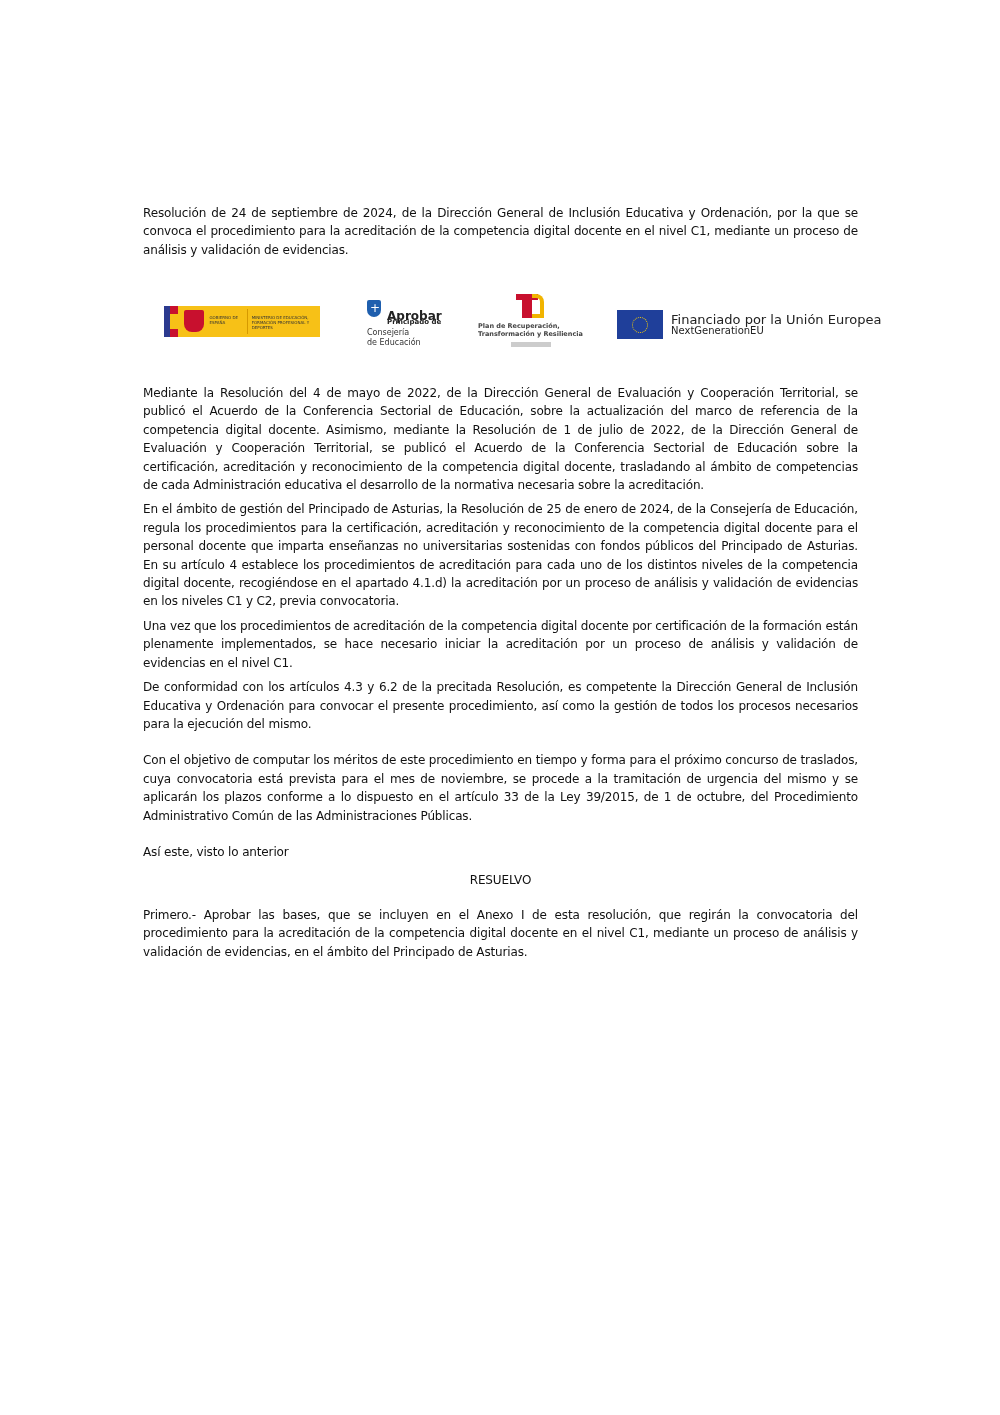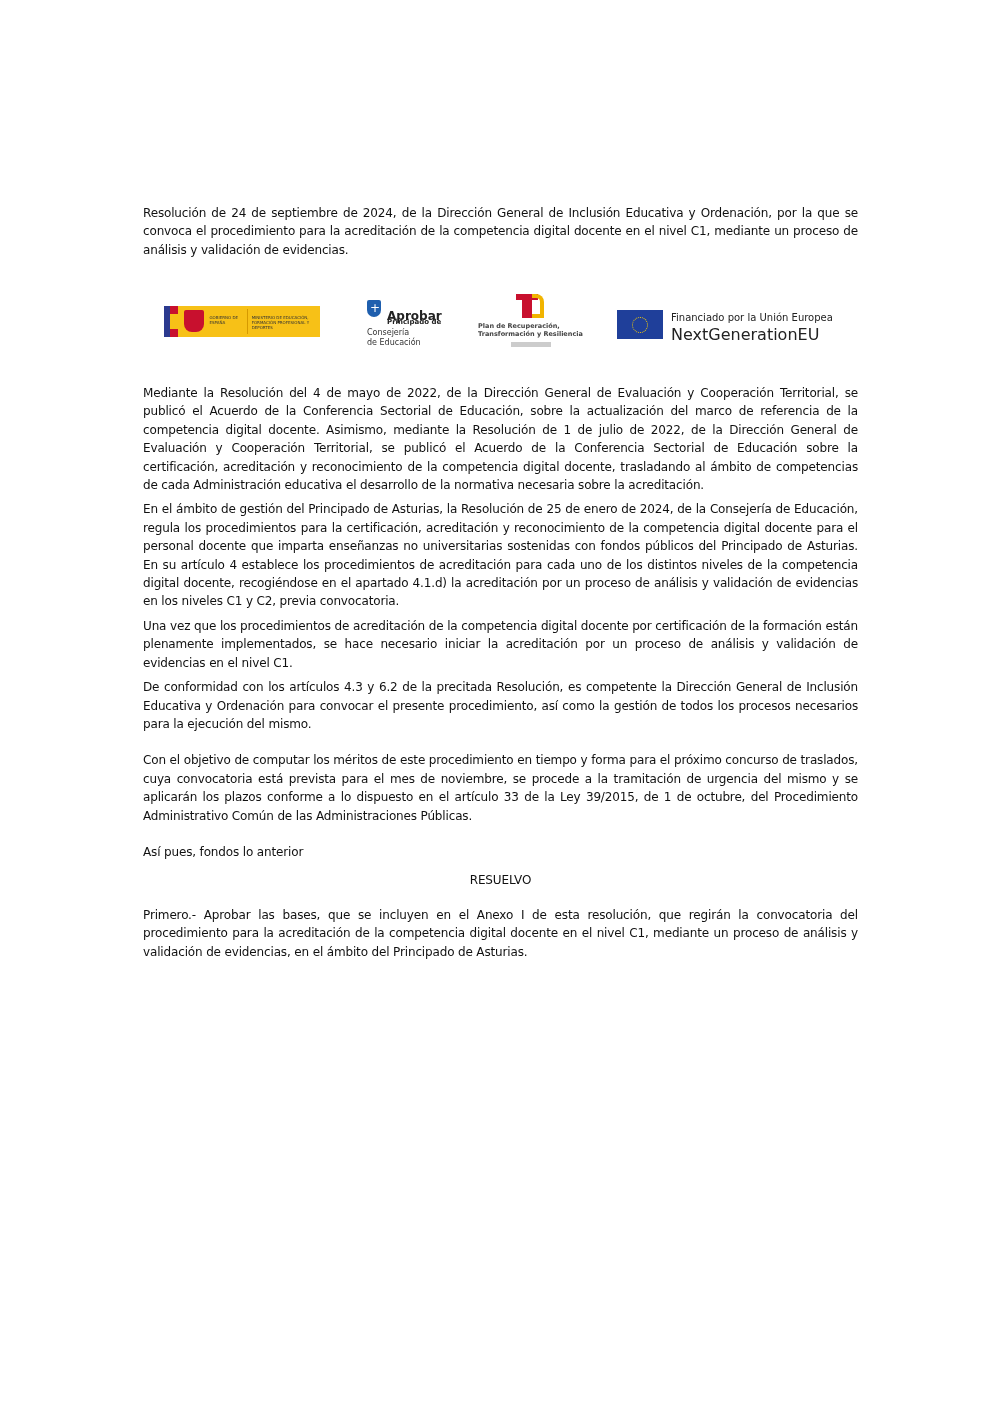--- a/index.html
+++ b/index.html
@@ -37,22 +37,22 @@
   .logo-prtr .t { position: absolute; left: 44px; top: 2px; width: 10px; height: 24px; background: #c8102e; }
   .logo-prtr .t2 { position: absolute; left: 38px; top: 2px; width: 22px; height: 6px; background: #c8102e; }
   .logo-prtr .r { position: absolute; left: 54px; top: 2px; width: 12px; height: 24px; border: 4px solid #f1b400; border-left: none; border-radius: 0 8px 0 0; box-sizing: border-box; }
   .logo-prtr .txt { position: absolute; left: 0; top: 30px; width: 110px; font-size: 6.5px; line-height: 8px; font-weight: bold; color: #444; }
   .logo-prtr .tiny { position: absolute; left: 33px; top: 50px; width: 40px; height: 5px; background: #ccc; }
 
   
   .logo-eu { position: absolute; left: 474px; top: 18px; width: 230px; height: 30px; }
   .logo-eu .flag { position: absolute; left: 0; top: 0; width: 46px; height: 29px; background: #1f3f9a; }
   .logo-eu .flag::after { content: ""; position: absolute; left: 15px; top: 7px; width: 14px; height: 14px; border-radius: 50%; border: 1.5px dotted #ffd200; }
-  .logo-eu .l1 { position: absolute; left: 54px; top: 2px; font-size: 10px; color: #222; white-space: nowrap; }
-  .logo-eu .l2 { position: absolute; left: 54px; top: 15px; font-size: 16px; color: #222; white-space: nowrap; }
+  .logo-eu .l1 { position: absolute; left: 54px; top: 2px; font-size: 13px; color: #222; white-space: nowrap; }
+  .logo-eu .l2 { position: absolute; left: 54px; top: 15px; font-size: 10px; color: #222; white-space: nowrap; }
 </style>
 </head>
 <body>
 
 <div class="page">
   <p class="title">Resolución de 24 de septiembre de 2024, de la Dirección General de Inclusión Educativa y Ordenación, por la que se convoca el procedimiento para la acreditación de la competencia digital docente en el nivel C1, mediante un proceso de análisis y validación de evidencias.</p>
 
   <div class="logos">
     <div class="logo-gob">
       <div class="flag">
@@ -87,17 +87,17 @@
     </div>
   </div>
 
   <div class="body-text">
     <p>Mediante la Resolución del 4 de mayo de 2022, de la Dirección General de Evaluación y Cooperación Territorial, se publicó el Acuerdo de la Conferencia Sectorial de Educación, sobre la actualización del marco de referencia de la competencia digital docente. Asimismo, mediante la Resolución de 1 de julio de 2022, de la Dirección General de Evaluación y Cooperación Territorial, se publicó el Acuerdo de la Conferencia Sectorial de Educación sobre la certificación, acreditación y reconocimiento de la competencia digital docente, trasladando al ámbito de competencias de cada Administración educativa el desarrollo de la normativa necesaria sobre la acreditación.</p>
     <p>En el ámbito de gestión del Principado de Asturias, la Resolución de 25 de enero de 2024, de la Consejería de Educación, regula los procedimientos para la certificación, acreditación y reconocimiento de la competencia digital docente para el personal docente que imparta enseñanzas no universitarias sostenidas con fondos públicos del Principado de Asturias. En su artículo 4 establece los procedimientos de acreditación para cada uno de los distintos niveles de la competencia digital docente, recogiéndose en el apartado 4.1.d) la acreditación por un proceso de análisis y validación de evidencias en los niveles C1 y C2, previa convocatoria.</p>
     <p>Una vez que los procedimientos de acreditación de la competencia digital docente por certificación de la formación están plenamente implementados, se hace necesario iniciar la acreditación por un proceso de análisis y validación de evidencias en el nivel C1.</p>
     <p>De conformidad con los artículos 4.3 y 6.2 de la precitada Resolución, es competente la Dirección General de Inclusión Educativa y Ordenación para convocar el presente procedimiento, así como la gestión de todos los procesos necesarios para la ejecución del mismo.</p>
     <div class="gap"></div>
     <p style="margin-bottom:18px">Con el objetivo de computar los méritos de este procedimiento en tiempo y forma para el próximo concurso de traslados, cuya convocatoria está prevista para el mes de noviembre, se procede a la tramitación de urgencia del mismo y se aplicarán los plazos conforme a lo dispuesto en el artículo 33 de la Ley 39/2015, de 1 de octubre, del Procedimiento Administrativo Común de las Administraciones Públicas.</p>
-    <p style="margin-bottom:10px">Así pues, fondos lo anterior</p>
+    <p style="margin-bottom:10px">Así este, visto lo anterior</p>
     <p class="center" style="margin-bottom:16px">RESUELVO</p>
     <p>Primero.- Aprobar las bases, que se incluyen en el Anexo I de esta resolución, que regirán la convocatoria del procedimiento para la acreditación de la competencia digital docente en el nivel C1, mediante un proceso de análisis y validación de evidencias, en el ámbito del Principado de Asturias.</p>
   </div>
 </div>
 
 </body></html>

